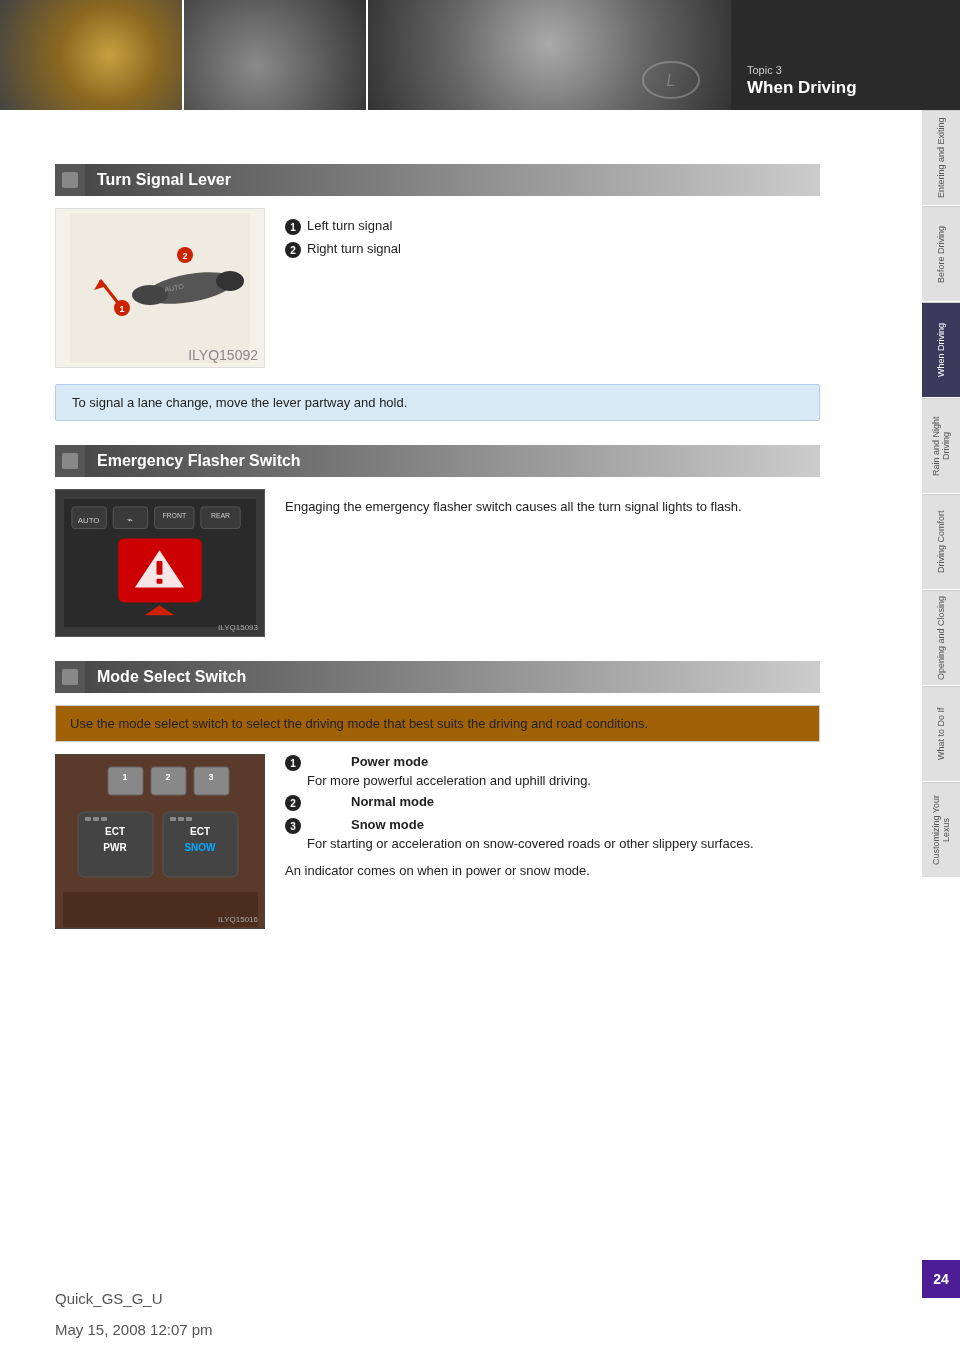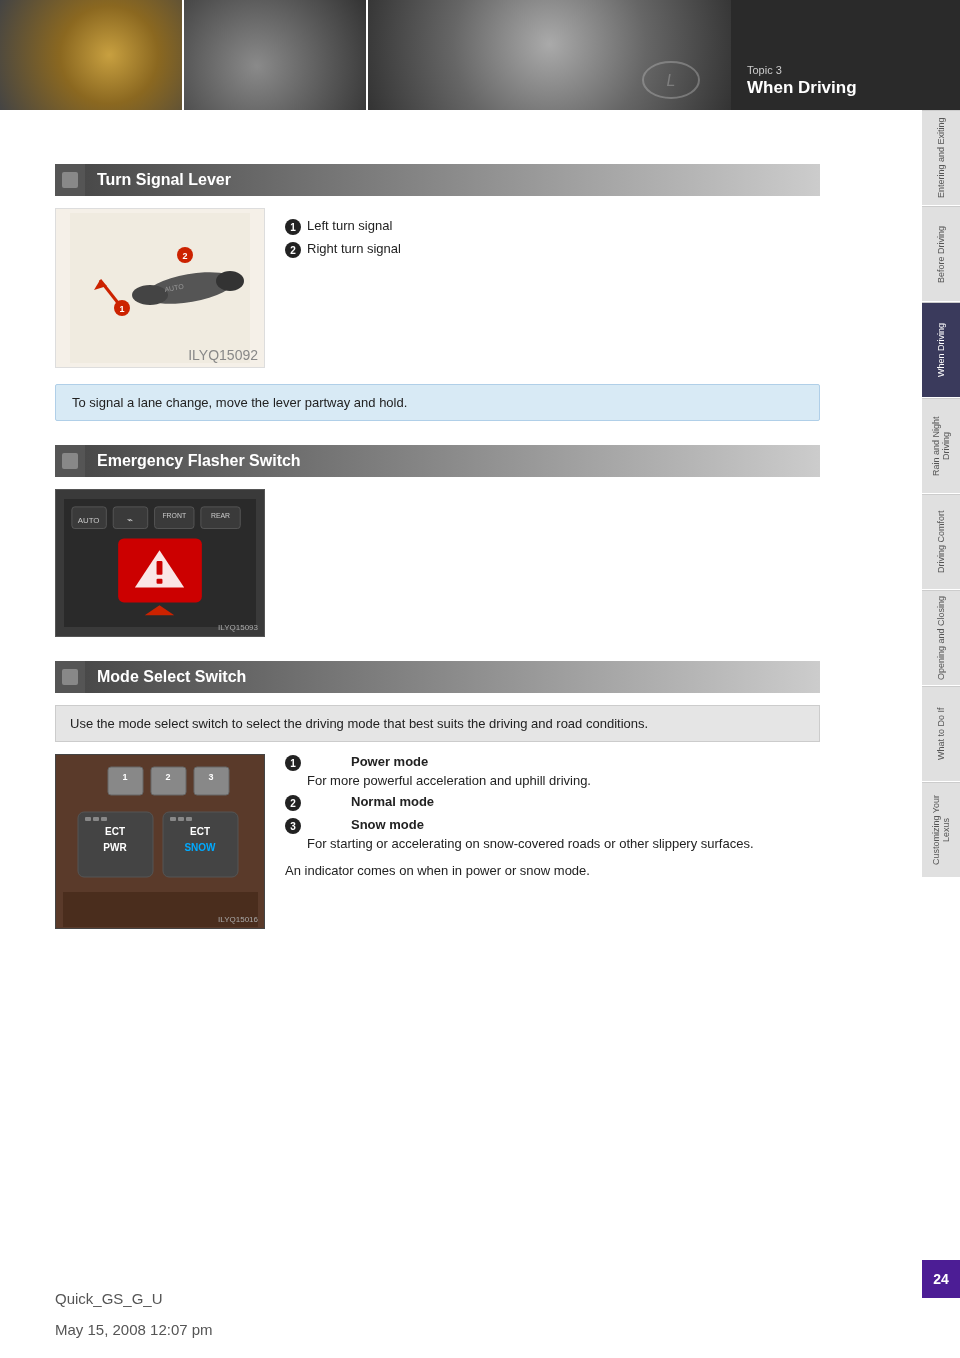--- a/index.html
+++ b/index.html
@@ -270,21 +270,21 @@
       left: 55px;
       font-size: 15px;
       color: #555;
     }
     .footer-line2 {
       margin-top: 14px;
     }
 
     
     .use-mode-box {
-      background: #e5e5e5;
+      background: #a16207;
       border: 1px solid #ccc;
       padding: 10px 14px;
       margin-bottom: 12px;
       font-size: 13px;
       color: #222;
     }
 
     .bottom-note {
       font-size: 13px;
       margin-top: 12px;
@@ -423,20 +423,23 @@
 
         <polygon points="97,52 72,90 122,90" fill="#fff" opacity="0.9"></polygon>
 
         <rect x="94" y="63" width="6" height="14" rx="1" fill="#cc0000"></rect>
         <rect x="94" y="81" width="6" height="5" rx="1" fill="#cc0000"></rect>
 
         <polygon points="97,108 82,118 112,118" fill="#cc2200"></polygon>
       </svg>
       <span class="diagram-label" style="color:#aaa;font-size:8px;position:absolute;bottom:4px;right:6px;">ILYQ15093</span>
     </div>
+    <div style="flex:1; padding-top:8px;">
+      <p style="font-size:13px;line-height:1.5;">Engaging the emergency flasher switch causes all the turn signal lights to flash.</p>
+    </div>
   </div>
 
   <div class="section-header">
     <div class="section-header-icon">
       <div class="section-header-icon-inner"></div>
     </div>
     <span class="section-title">Mode Select Switch</span>
   </div>
 
   <div class="use-mode-box">
@@ -499,21 +502,21 @@
         </div>
       </div>
 
       <div class="mode-item">
         <div style="display:flex;align-items:flex-start;gap:6px;">
           <div class="circle-num">
             <span>3</span>
           </div>
           <span class="mode-label">Snow mode</span>
         </div>
-        <div class="mode-desc">For starting or accelerating on snow-covered roads or other slippery surfaces.</div>
+        <div class="mode-desc">For starting or acceleration on snow-covered roads or other slippery surfaces.</div>
       </div>
 
       <p class="bottom-note">An indicator comes on when in power or snow mode.</p>
     </div>
   </div>
 
 </div>
 
 <div class="page-number">24</div>
 

